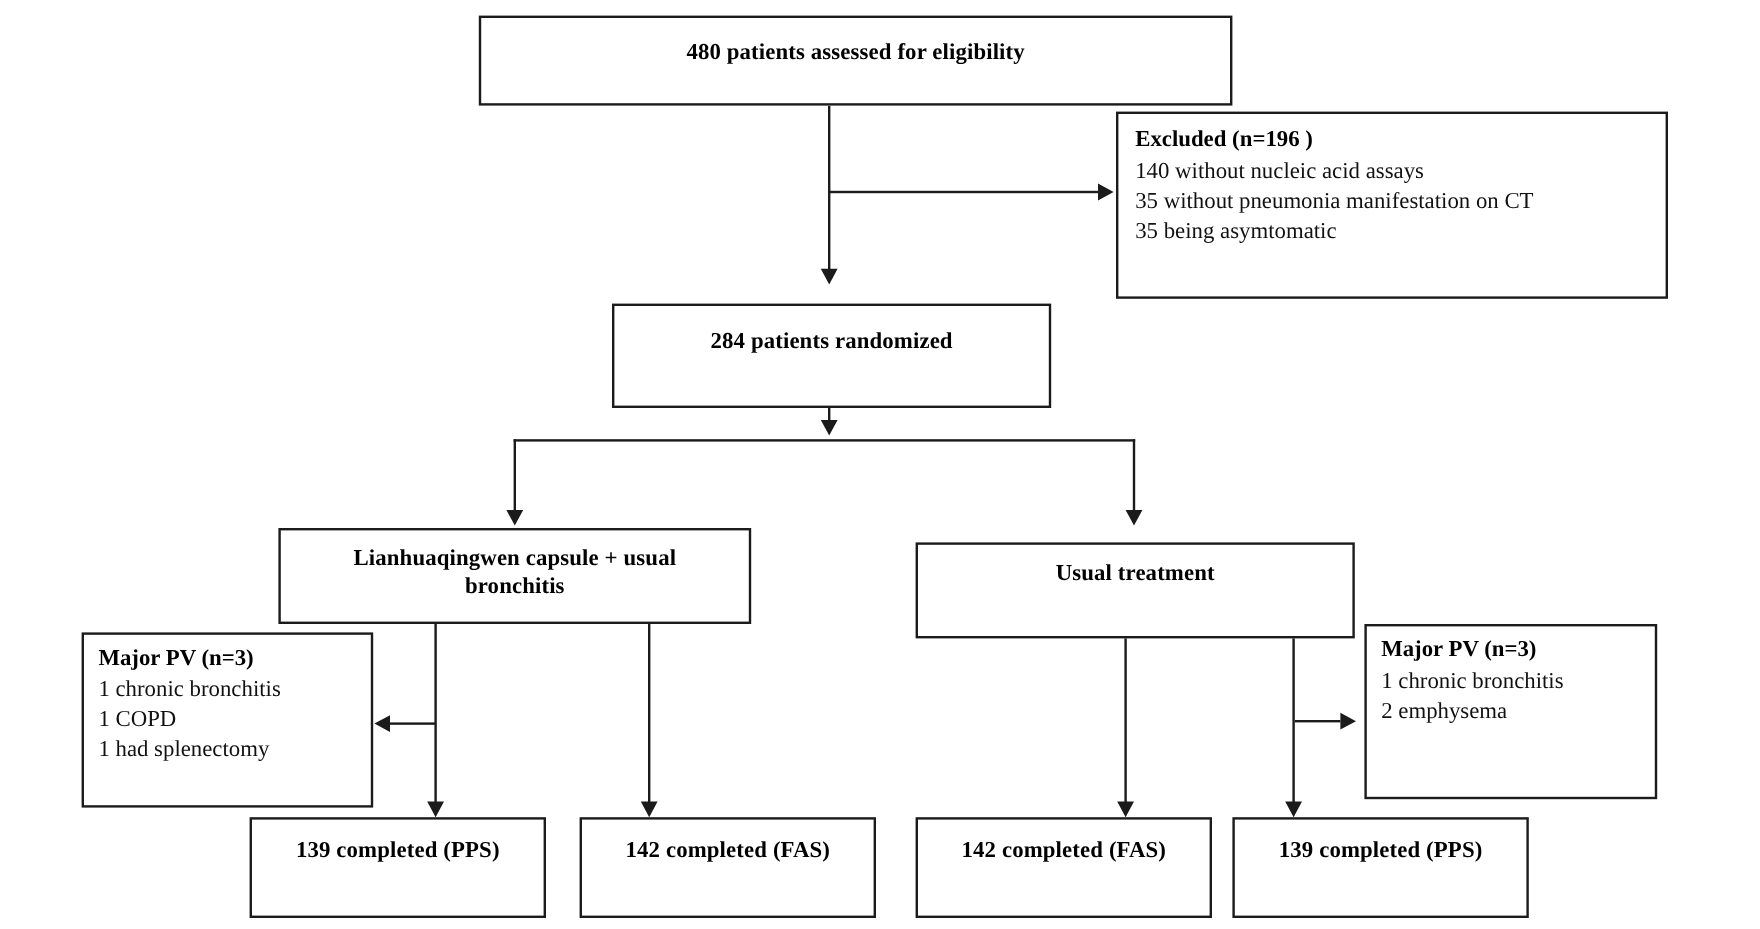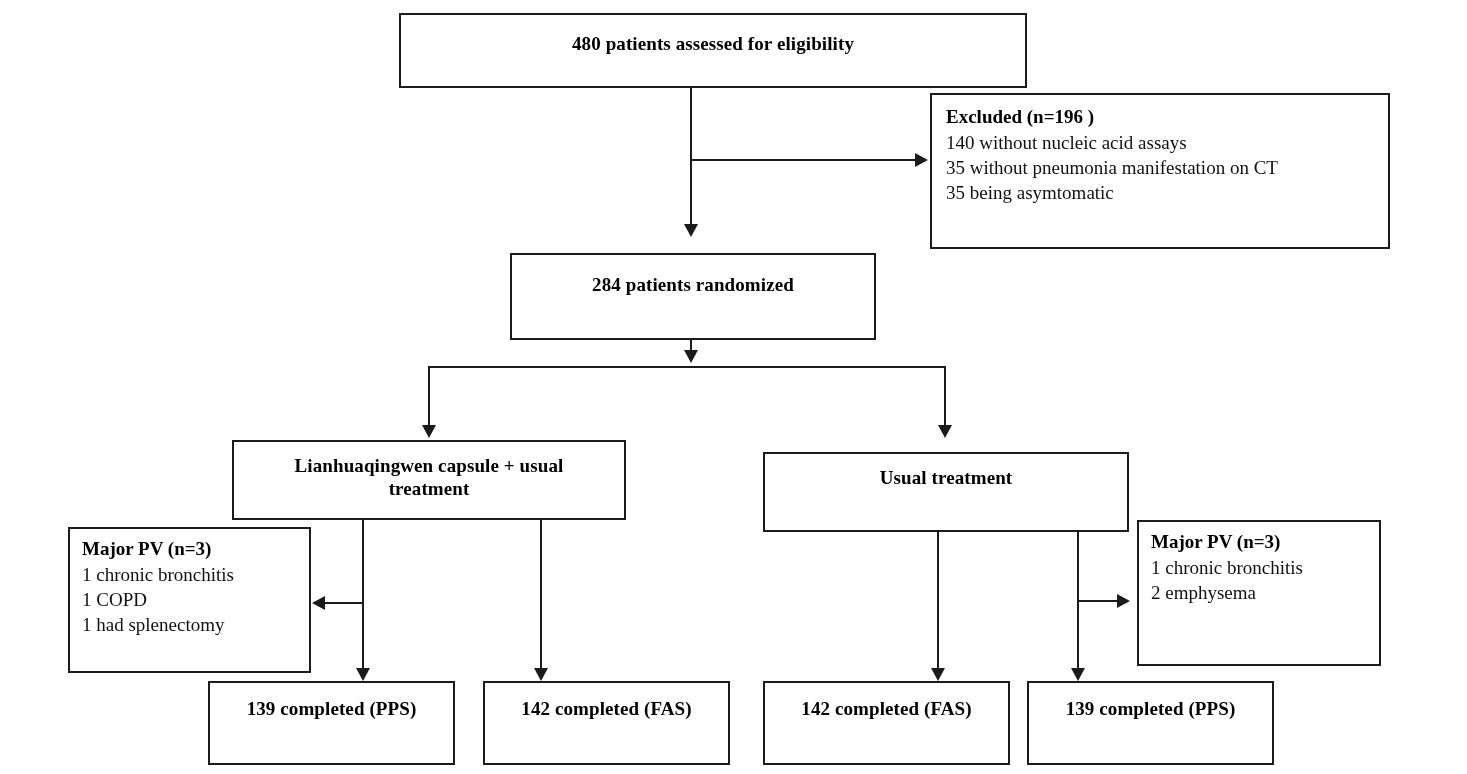--- a/index.html
+++ b/index.html
@@ -127,21 +127,21 @@
   <div class="vline" style="left:690px; top:325px; height:28px;"></div>
   <div class="arrow-down" style="left:684px; top:350px;"></div>
   <div class="hline" style="left:428px; top:366px; width:518px;"></div>
   <div class="vline" style="left:428px; top:366px; height:62px;"></div>
   <div class="arrow-down" style="left:422px; top:425px;"></div>
   <div class="vline" style="left:944px; top:366px; height:62px;"></div>
   <div class="arrow-down" style="left:938px; top:425px;"></div>
 
   <div class="box" style="left:232px; top:440px; width:394px; height:80px; display:flex; flex-direction:column; align-items:center; justify-content:flex-start; padding-top:12px;text-align:center;">
     <span class="btitle">Lianhuaqingwen capsule + usual</span>
-    <span class="btitle">treatment</span>
+    <span class="btitle">bronchitis</span>
   </div>
 
   <div class="box box-center" style="left:763px; top:440px; width:366px; height:80px; padding-top:12px;margin-top:12px;">
     <span class="btitle">Usual treatment</span>
   </div>
 
   <div class="vline" style="left:362px; top:520px; height:155px;"></div>
   <div class="arrow-down" style="left:356px; top:668px;"></div>
   <div class="hline" style="left:325px; top:602px; width:38px;"></div>
   <div class="arrow-left" style="left:312px; top:596px;"></div>

